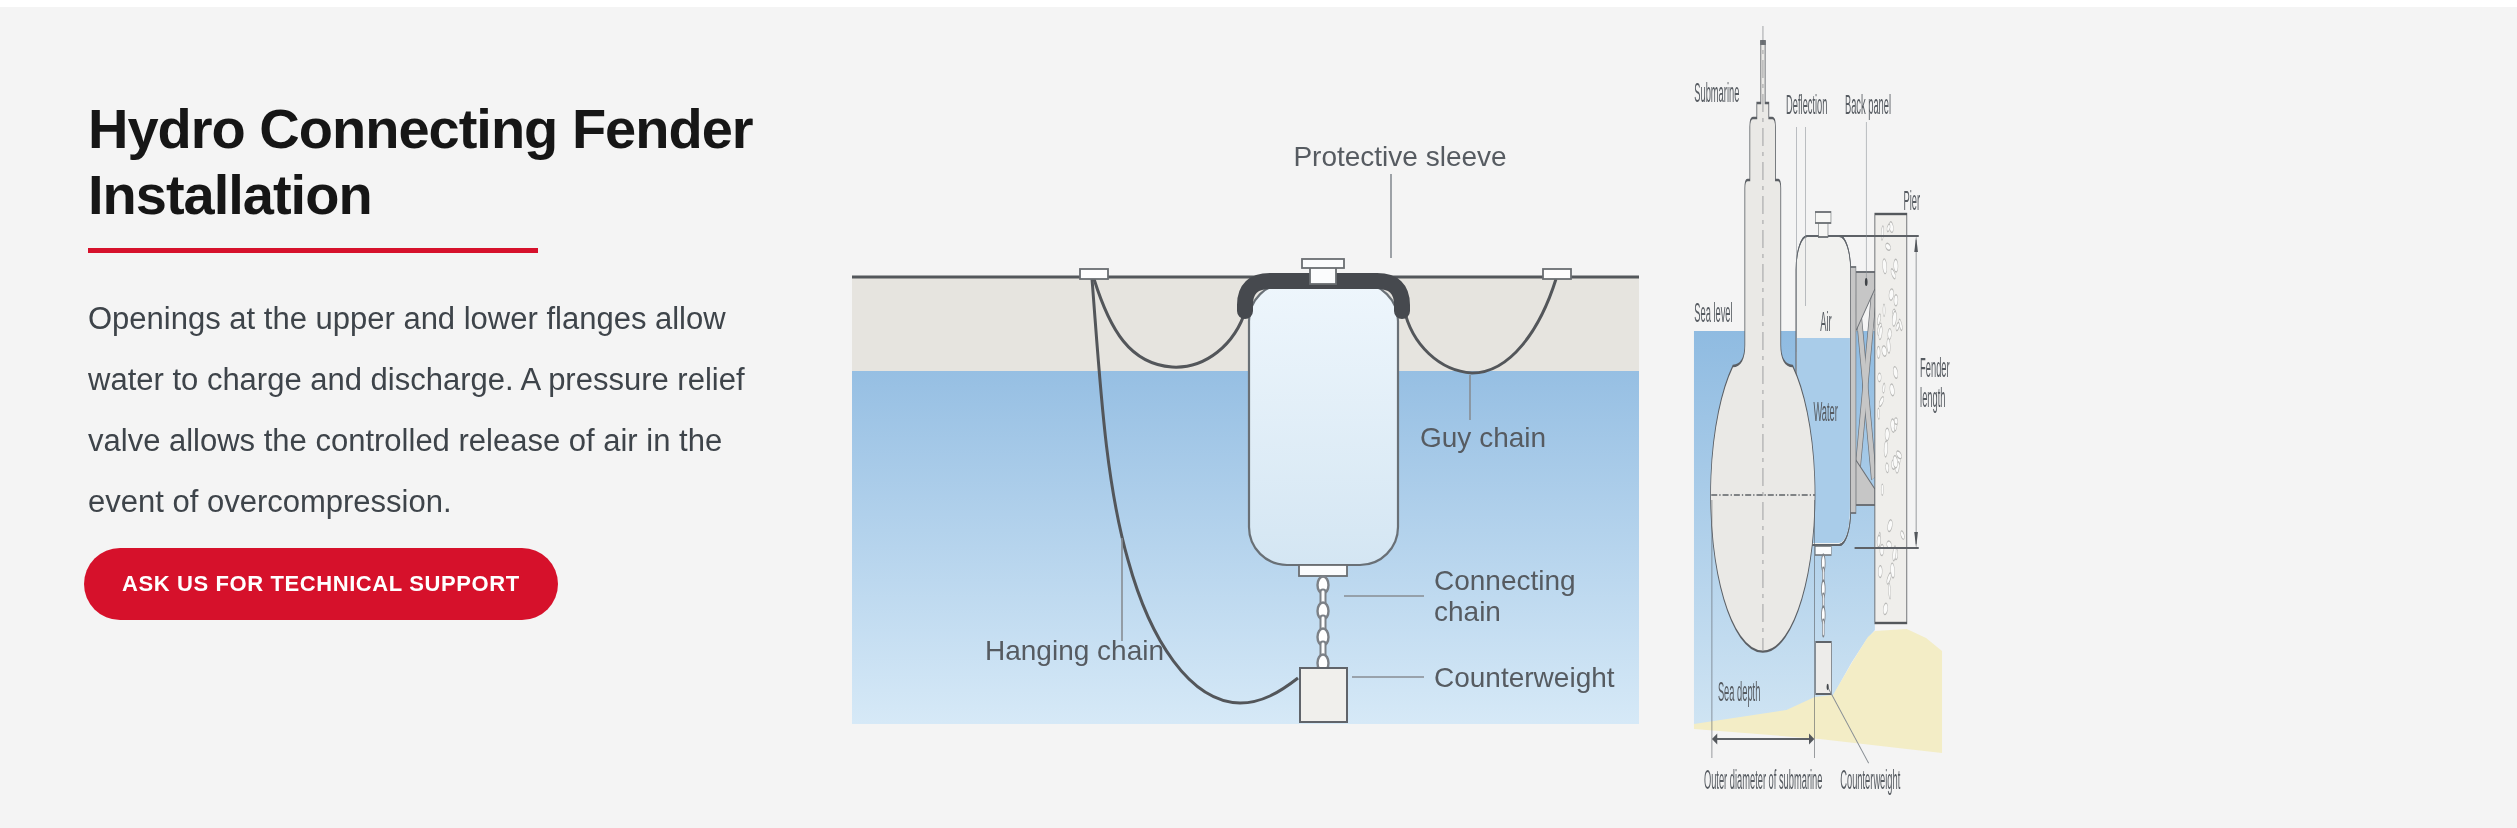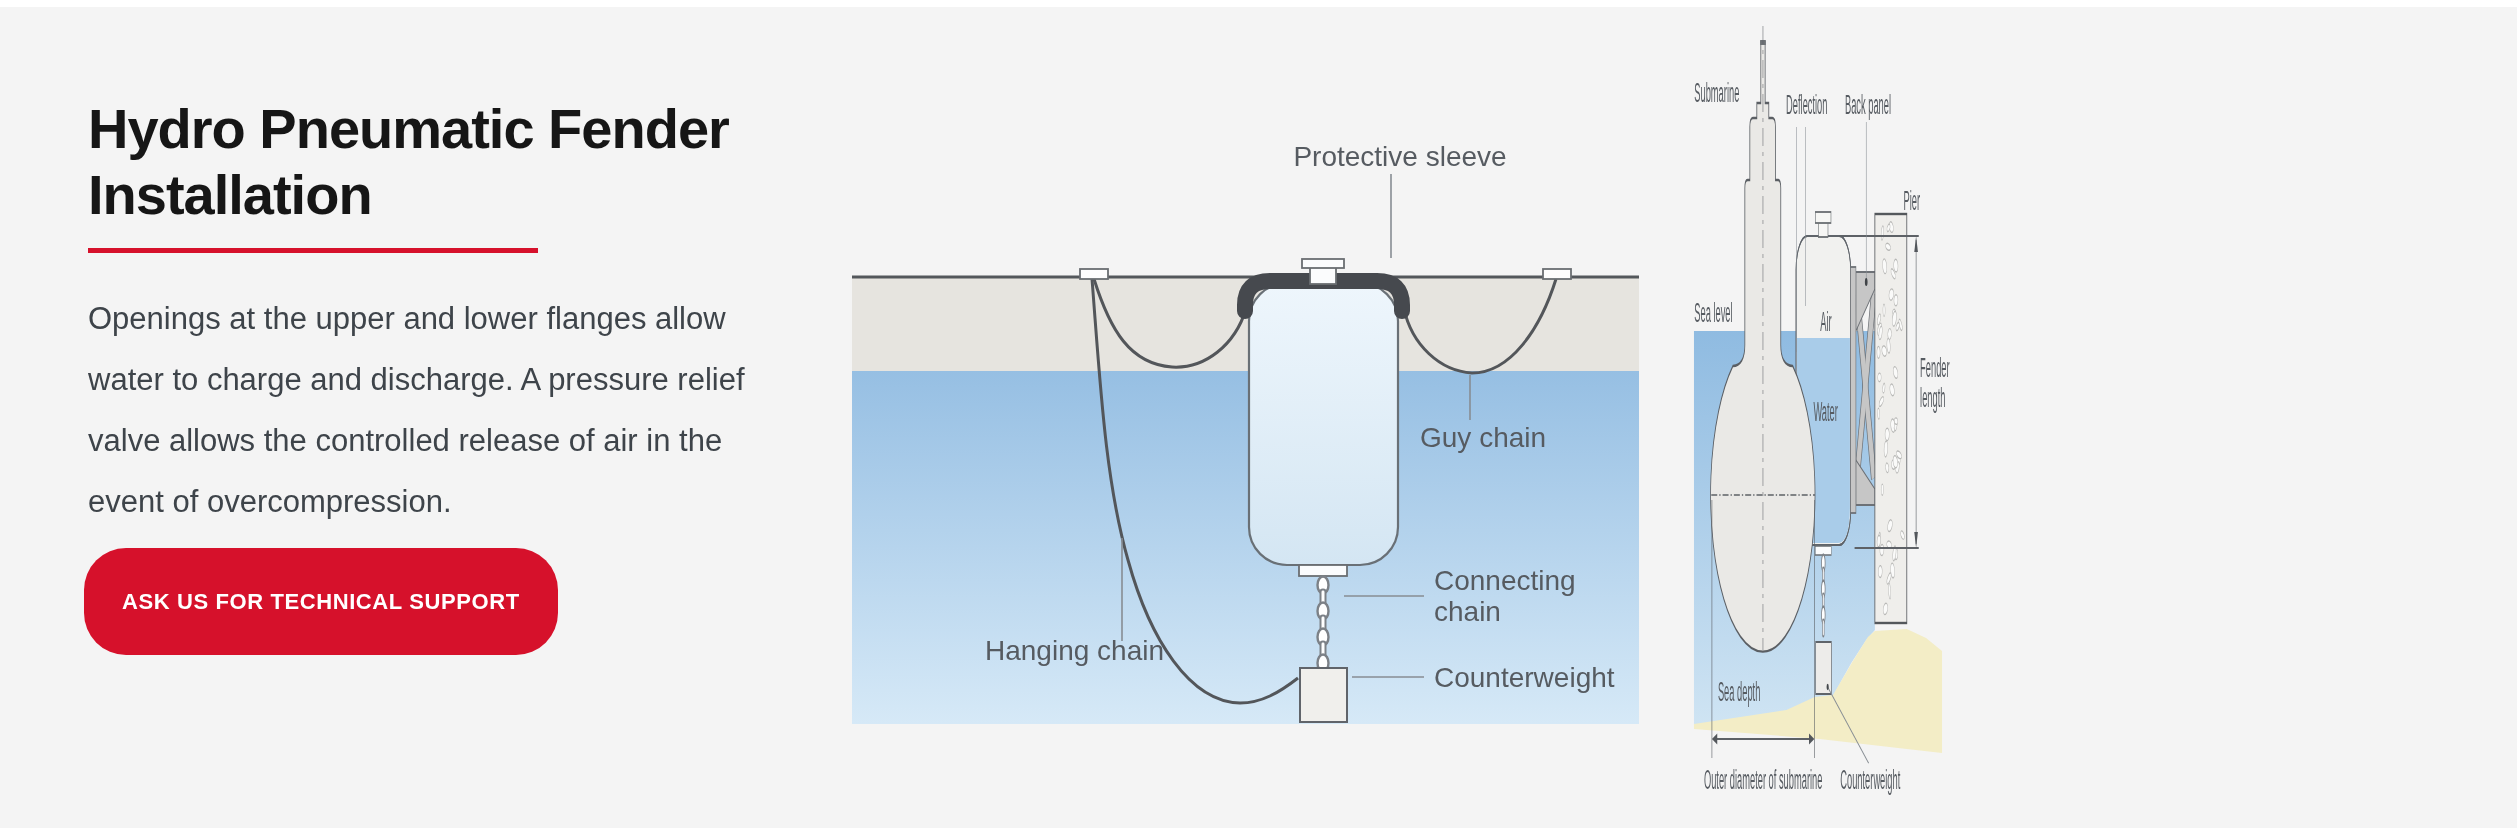--- a/index.html
+++ b/index.html
@@ -14,39 +14,39 @@
   .intro h1{
     margin:0;font-size:56px;line-height:66px;font-weight:700;color:#161616;
     letter-spacing:-1px;max-width:680px;
   }
   .rule{position:absolute;left:88px;top:248px;width:450px;height:5px;background:#d6112b;}
   .intro-body{
     position:absolute;left:88px;top:288px;width:660px;
     font-size:31px;line-height:61px;color:#3e444a;
   }
   .cta{
-    position:absolute;left:84px;top:548px;height:107px;min-width:420px;box-sizing:border-box;
+    position:absolute;left:84px;top:548px;height:72px;min-width:420px;box-sizing:border-box;
     background:#d6112b;border:none;border-radius:42px;cursor:pointer;
     color:#ffffff;font-family:"Liberation Sans",sans-serif;
     font-size:22px;font-weight:700;letter-spacing:0.6px;
     padding:0 38px;display:flex;align-items:center;justify-content:center;white-space:nowrap;
   }
   
   svg{position:absolute;}
   svg text{font-family:"Liberation Sans",sans-serif;font-size:28px;fill:#565b61;}
   .svg-mid{left:840px;top:120px;}
   .svg-right{left:1680px;top:0px;}
 </style>
 </head>
 <body>
 
 <div class="top-strip"></div>
 
 <div class="intro">
-  <h1>Hydro Pneumatic Fender Installation</h1>
+  <h1>Hydro Connecting Fender Installation</h1>
 </div>
 <div class="rule"></div>
 <div class="intro-body">Openings at the upper and lower flanges allow water to charge and discharge. A pressure relief valve allows the controlled release of air in the event of overcompression.</div>
 <button class="cta">ASK US FOR TECHNICAL SUPPORT</button>
 
 <svg class="svg-mid" width="820" height="620" viewBox="840 120 820 620">
   <defs>
     <linearGradient id="gWaterM" x1="0" y1="0" x2="0" y2="1">
       <stop offset="0" stop-color="#96bfe3"></stop>
         <stop offset="1" stop-color="#d6e9f7"></stop>

